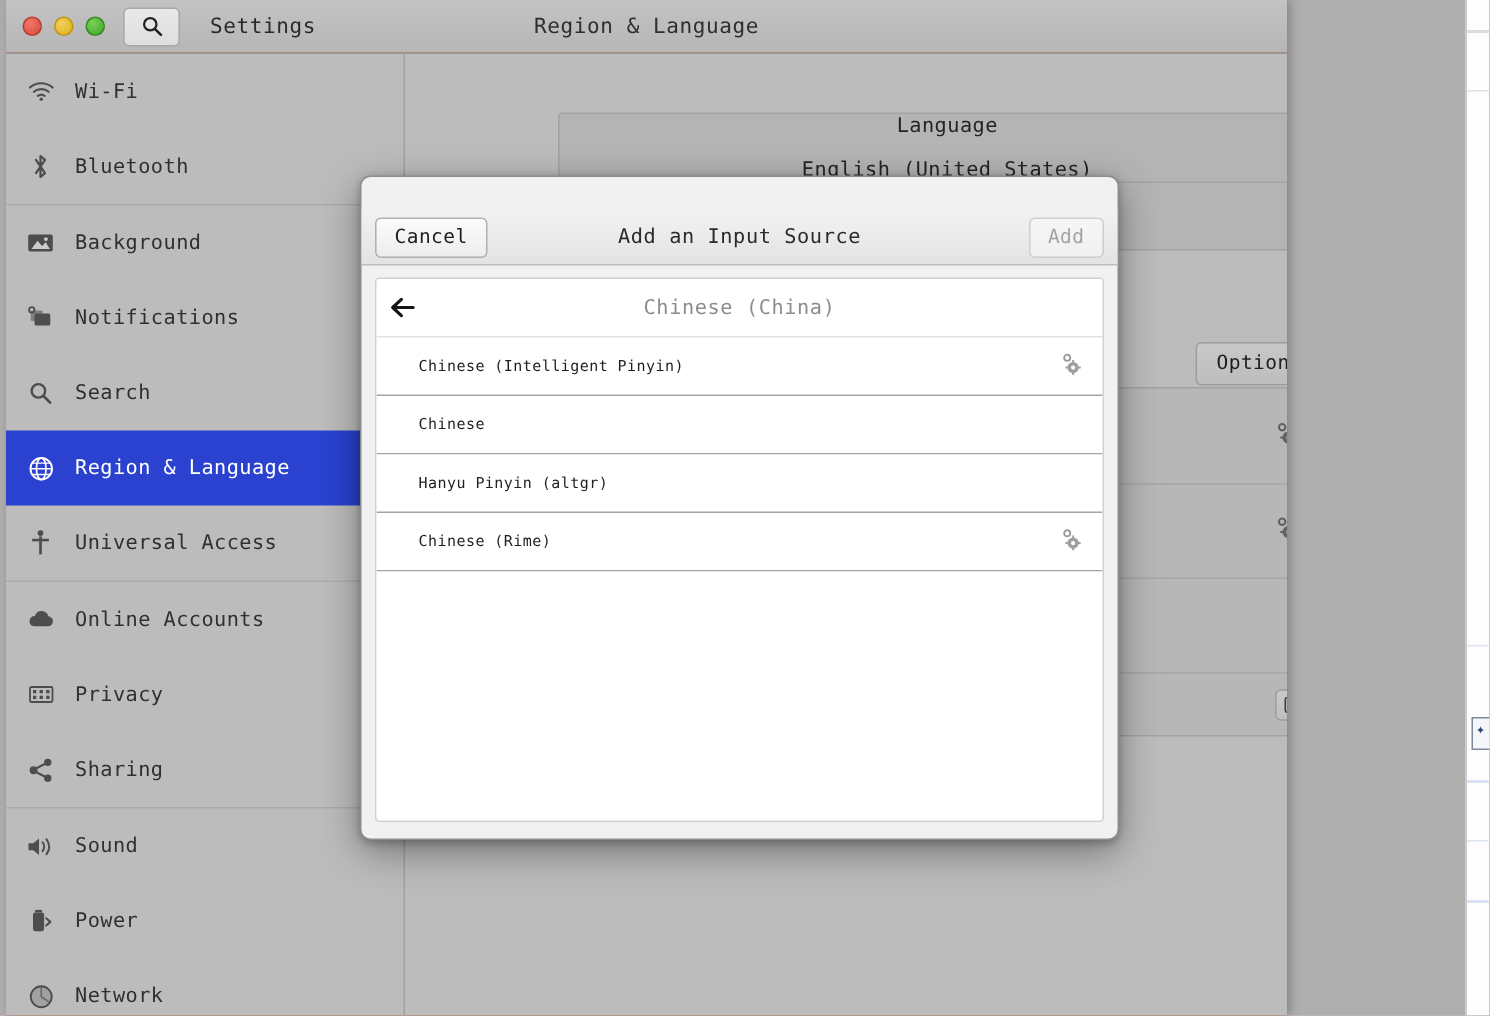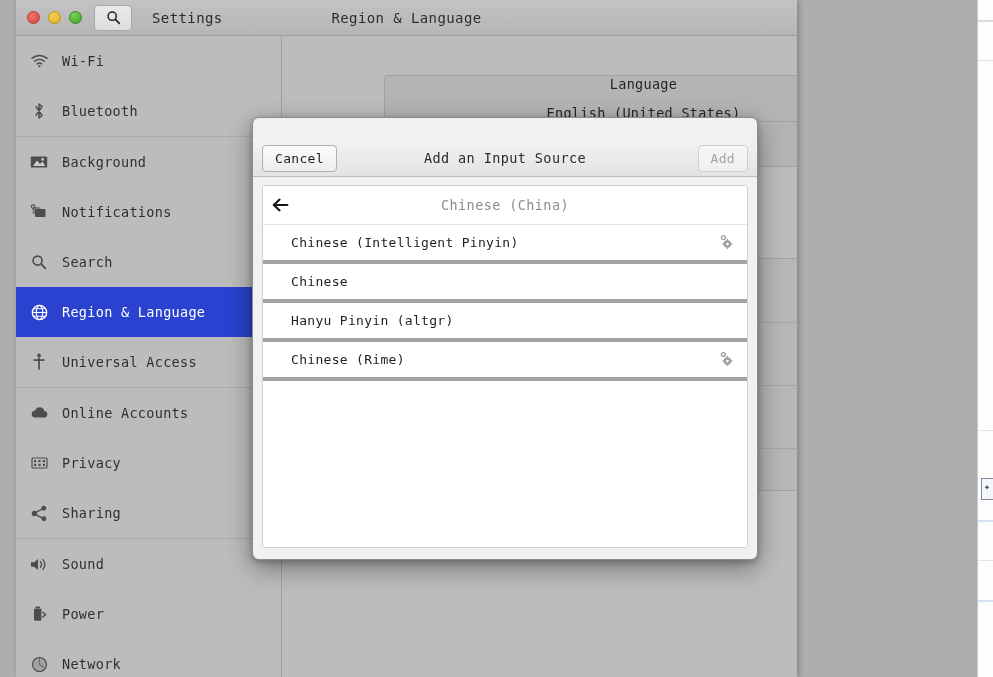--- a/index.html
+++ b/index.html
@@ -27,21 +27,21 @@
   .bg-window .bw-box {
     position:absolute; left: 3px; top: 478px; width: 14px; height: 22px;
     background:#f4f6f9; border:1px solid #7c8a9c;
   }
   .bg-window .bw-box-glyph{
     position:absolute; left:2px; top:3px; font-size:10px; color:#2b4a6f; line-height:1;
   }
 
   
   .settings-window {
-    position: absolute; left: 16px; top: 0; width: 781px; height: 677px;
+    position: absolute; left: 4px; top: 0; width: 854px; height: 677px;
     background: #c2410c;
     box-shadow: 2px 0 6px rgba(0,0,0,0.25);
   }
 
   
   .titlebar {
     position: relative; height: 36px; width: 100%;
     background: linear-gradient(to bottom, #c3c3c3 0%, #b6b6b6 100%);
     border-bottom: 1px solid #9a9a9a;
     display: flex; align-items: center;
@@ -174,22 +174,22 @@
     background: #ffffff;
   }
   .back-arrow { width: 36px; display:flex; align-items:center; justify-content:center; color:#1c1c1c; }
   .list-head-title {
     position:absolute; left:0; right:0; text-align:center;
     font-size: 13.5px; color: #8d8d8d; letter-spacing:.4px; pointer-events:none;
   }
   .opt-row {
     height: 39px; display:flex; align-items:center; justify-content:space-between;
     padding: 0 14px 0 28px;
-    border-bottom: 4px solid #a3a3a3;
-    font-size: 13px; color: #1f1f1f; letter-spacing: .3px;
+    border-bottom: 1px solid #a3a3a3;
+    font-size: 10px; color: #1f1f1f; letter-spacing: .3px;
     background:#fff;
   }
   .opt-gear { opacity:.62; }
   .list-fill { flex: 1; background:#fff; }
 </style>
 </head>
 <body>
 
 <div id="root">
 

